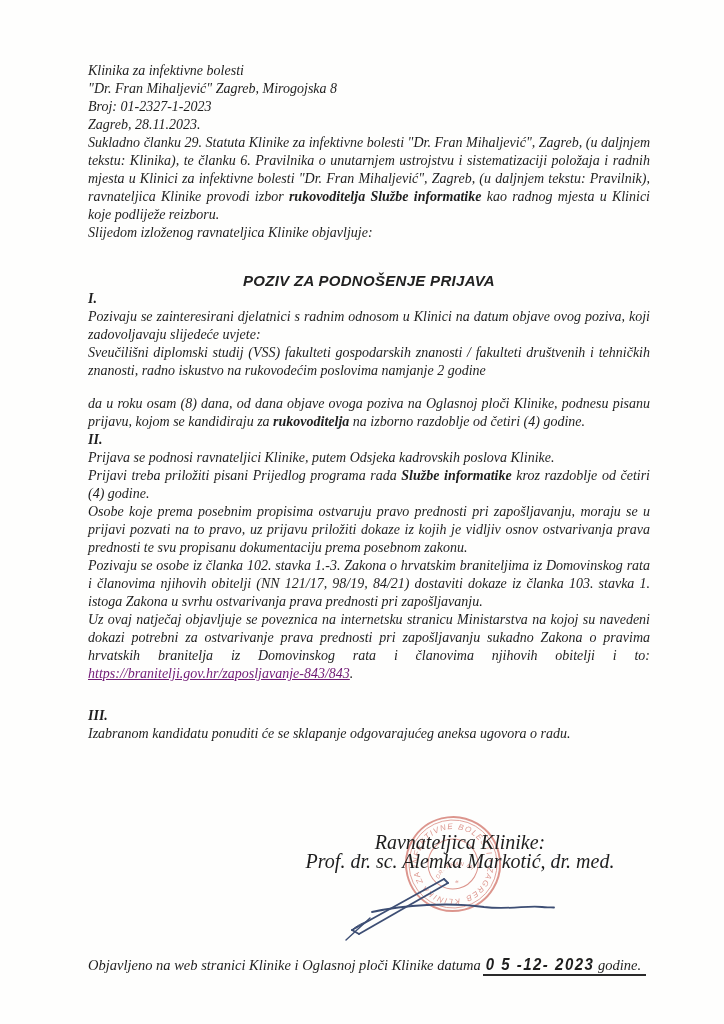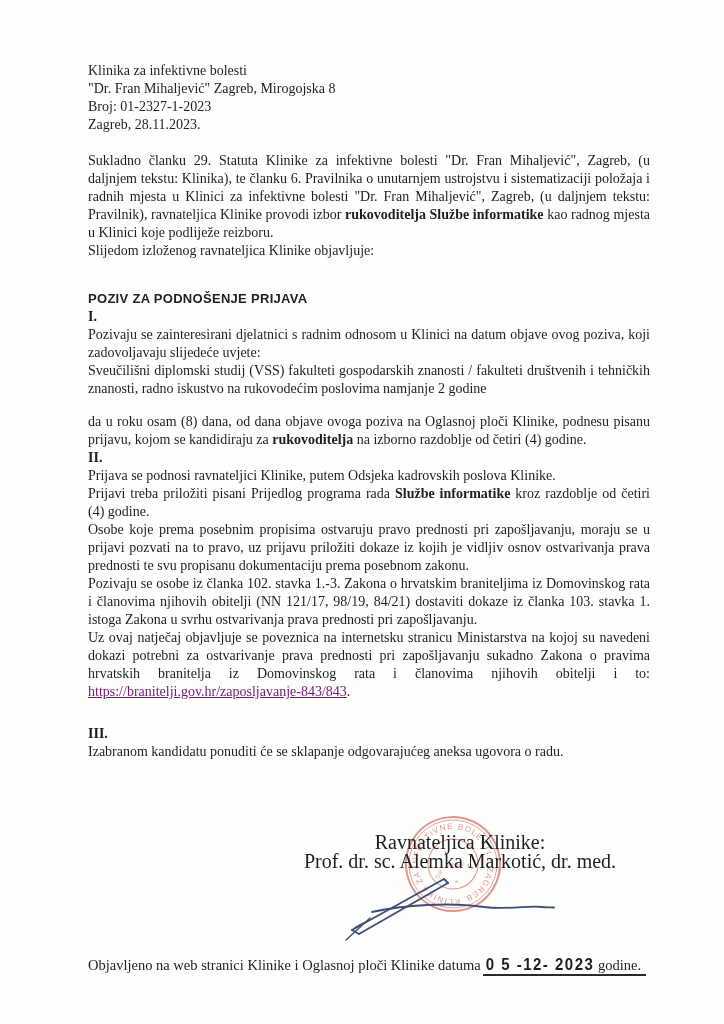--- a/index.html
+++ b/index.html
@@ -4,40 +4,42 @@
 <style>
   html, body { margin: 0; padding: 0; background: #ffffff; }
   .page {
     position: relative;
     width: 724px;
     height: 1024px;
     background: #fefefd;
     overflow: hidden;
     font-family: "Liberation Serif", serif;
     color: #1e1e1e;
+    font-style: italic;
   }
   .content {
     position: absolute;
     left: 88px;
     top: 62px;
     width: 562px;
     font-size: 14px;
     line-height: 18px;
   }
   p { margin: 0; }
   .just { text-align: justify; }
   .mt14 { }
   .mt15 { margin-top: 15px; }
-  .mt18 { margin-top: 18px; }
+  .mt18 { }
   .mt30 { margin-top: 30px; }
   .mt8  { margin-top: 24px; }
   .doc-title {
+    text-align: center;
     font-family: "Liberation Sans", sans-serif;
     font-weight: bold;
-    font-size: 13px;
+    font-size: 15px;
     letter-spacing: 0.3px;
     color: #222;
   }
   .sec-num { font-weight: bold; }
   strong { font-weight: bold; }
   a.doc-link { color: #701a75; text-decoration: underline; cursor: pointer; }
   .sig-block {
     position: absolute;
     left: 300px;
     top: 833px;

